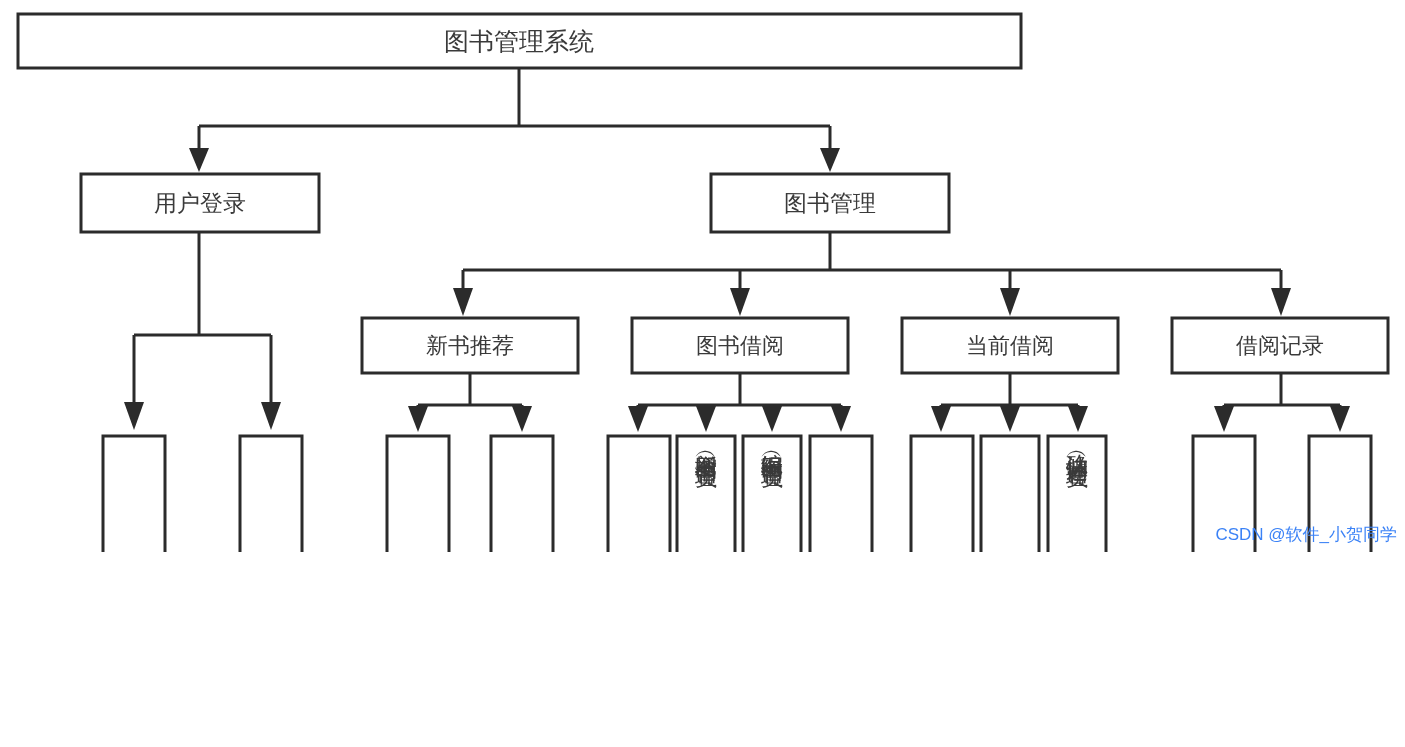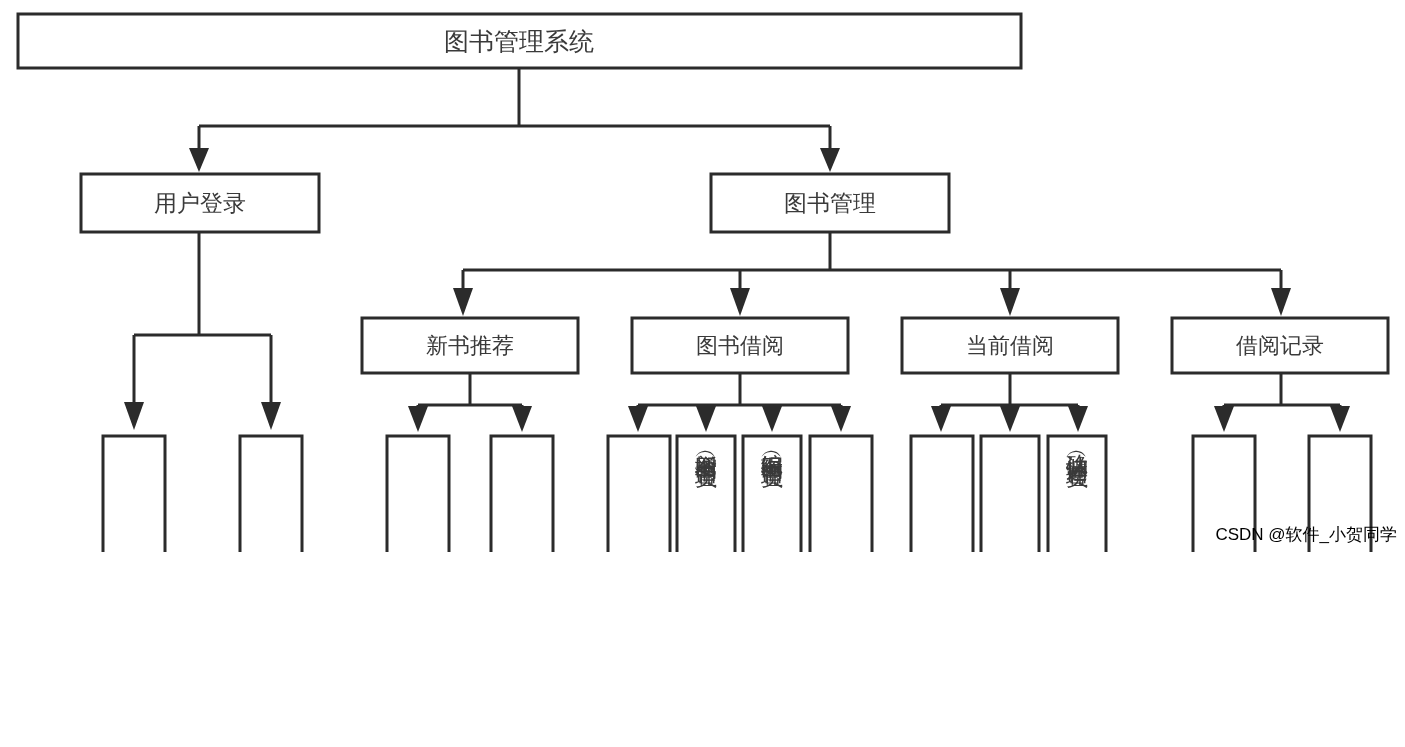--- a/index.html
+++ b/index.html
@@ -64,21 +64,21 @@
   .arrow-head {
     fill: #2b2b2b;
     stroke: none;
   }
   .watermark {
     position: absolute;
     right: 8px;
     bottom: 6px;
     font-family: "Liberation Sans", "DejaVu Sans", sans-serif;
     font-size: 17px;
-    color: #000000;
+    color: #3b82f6;
     white-space: nowrap;
     pointer-events: none;
   }
 </style>
 </head>
 <body>
 
 <div id="diagram-root">
 
   <svg class="flow" viewBox="0 0 1405 747" xmlns="http://www.w3.org/2000/svg">

